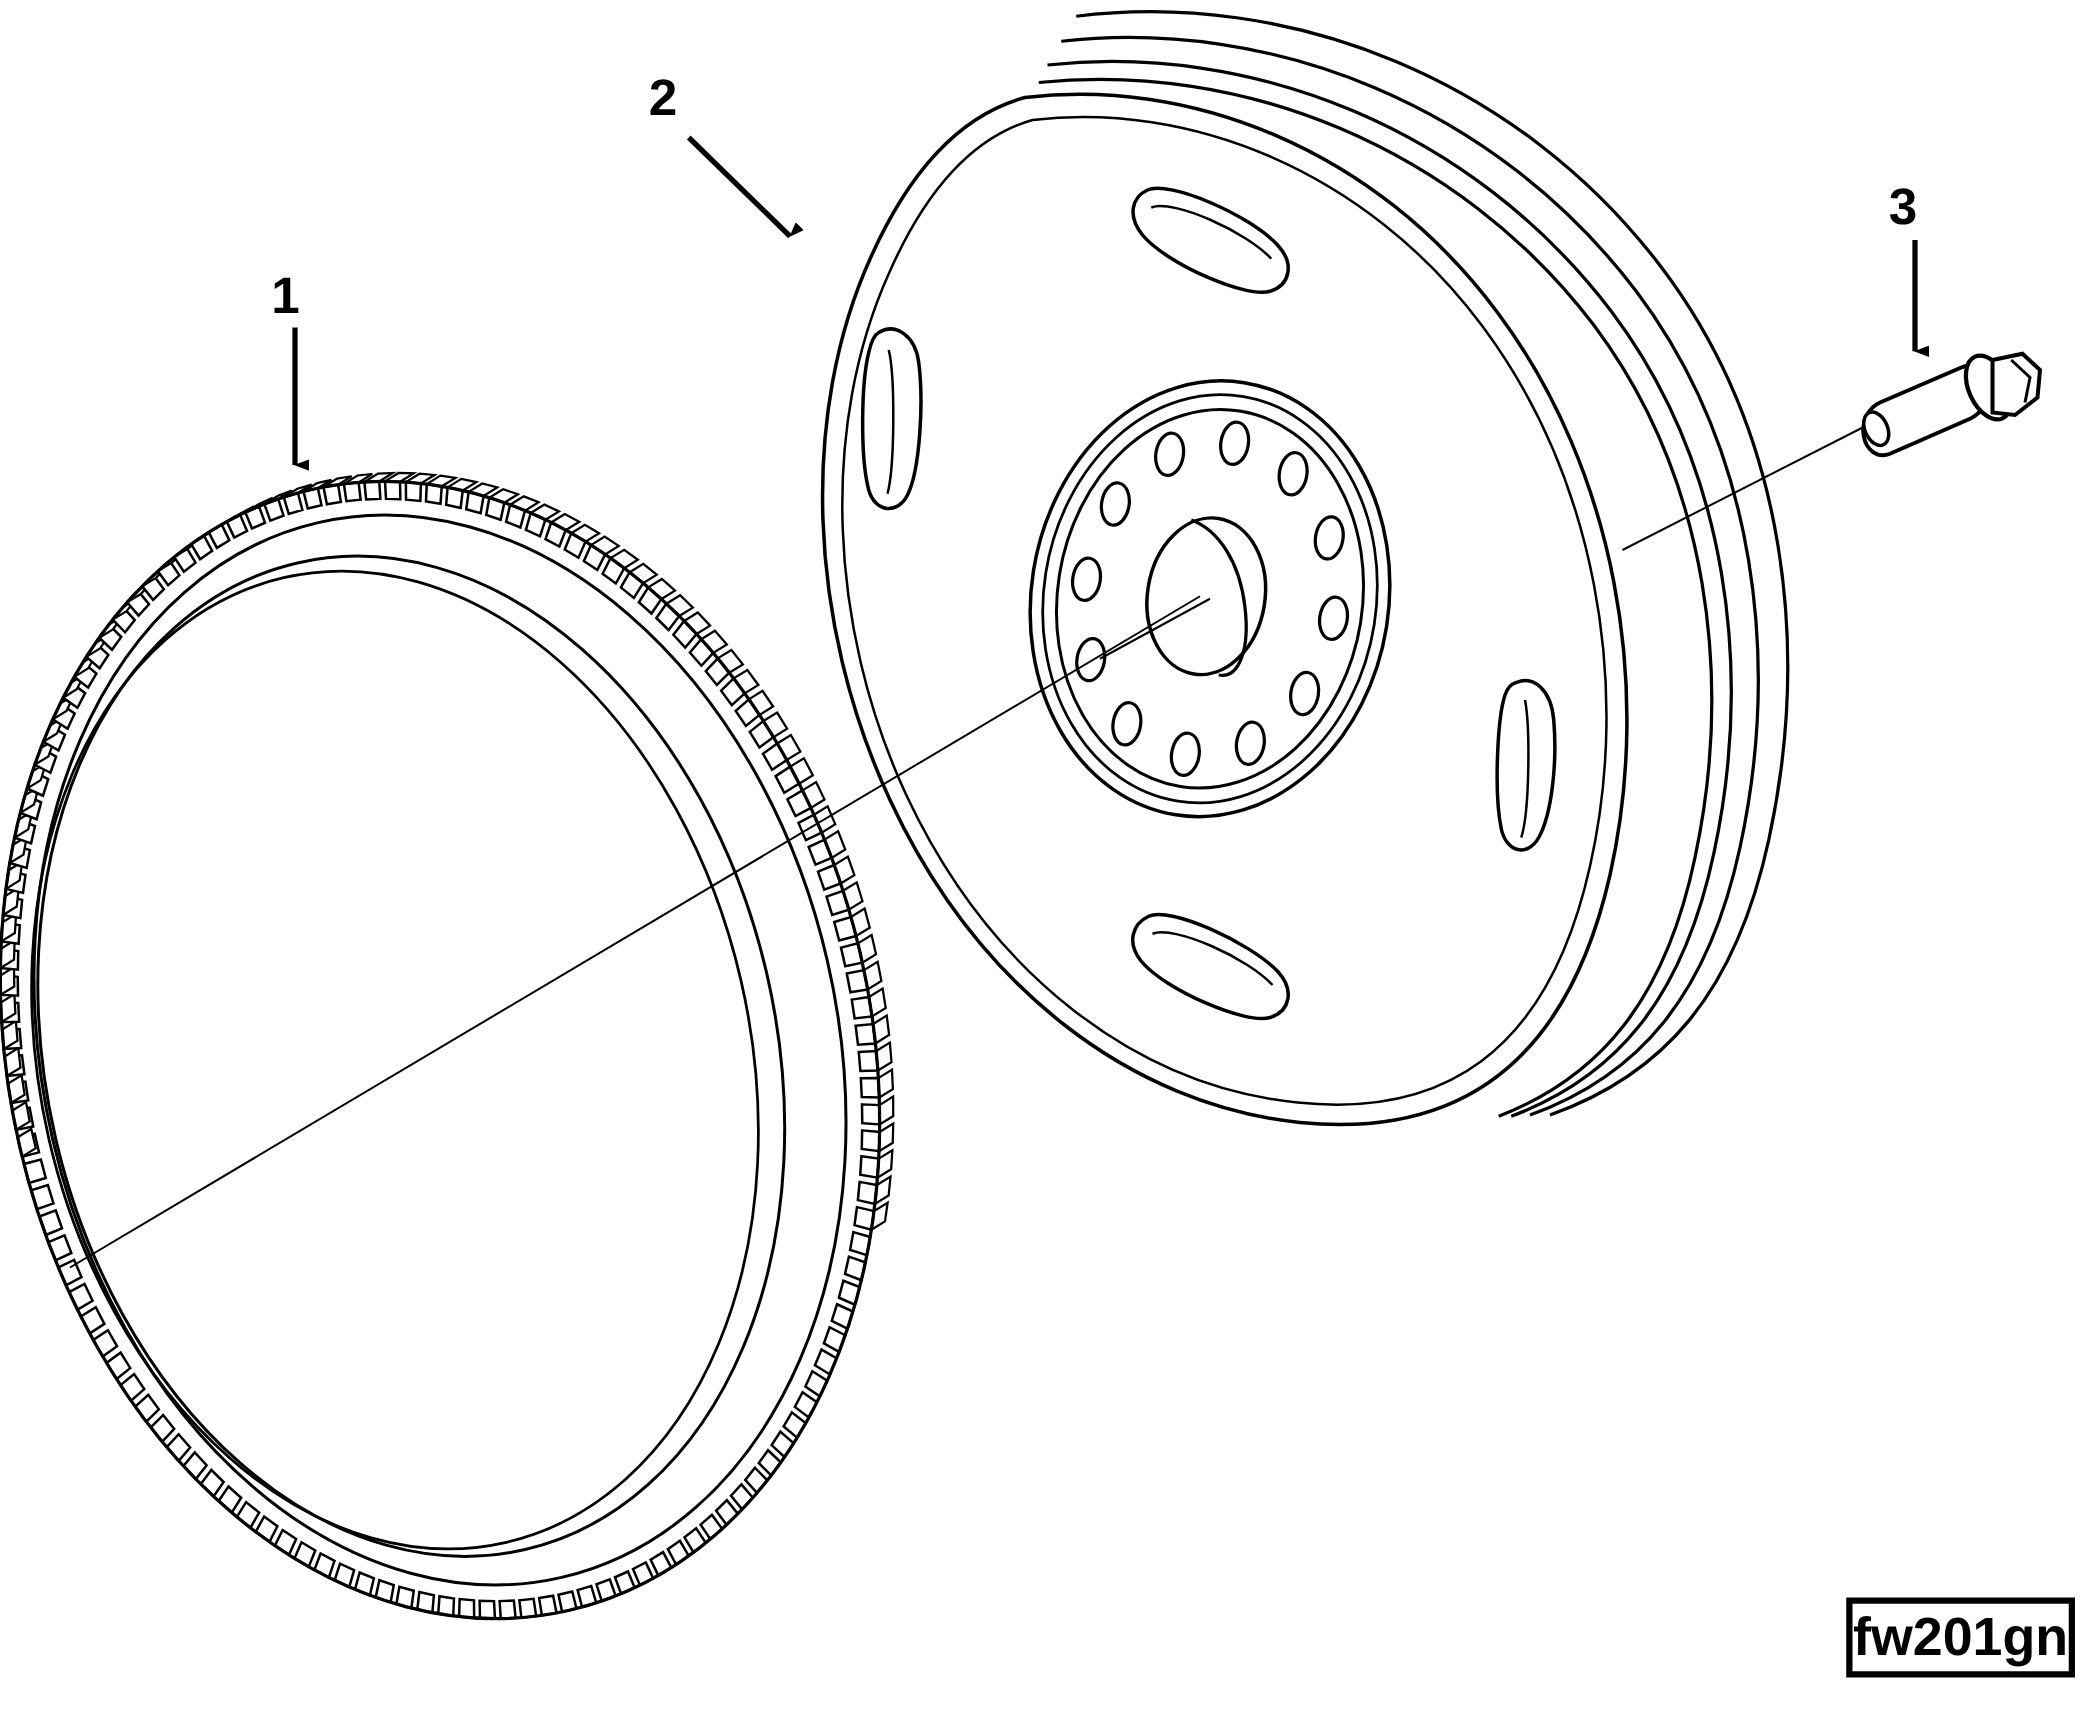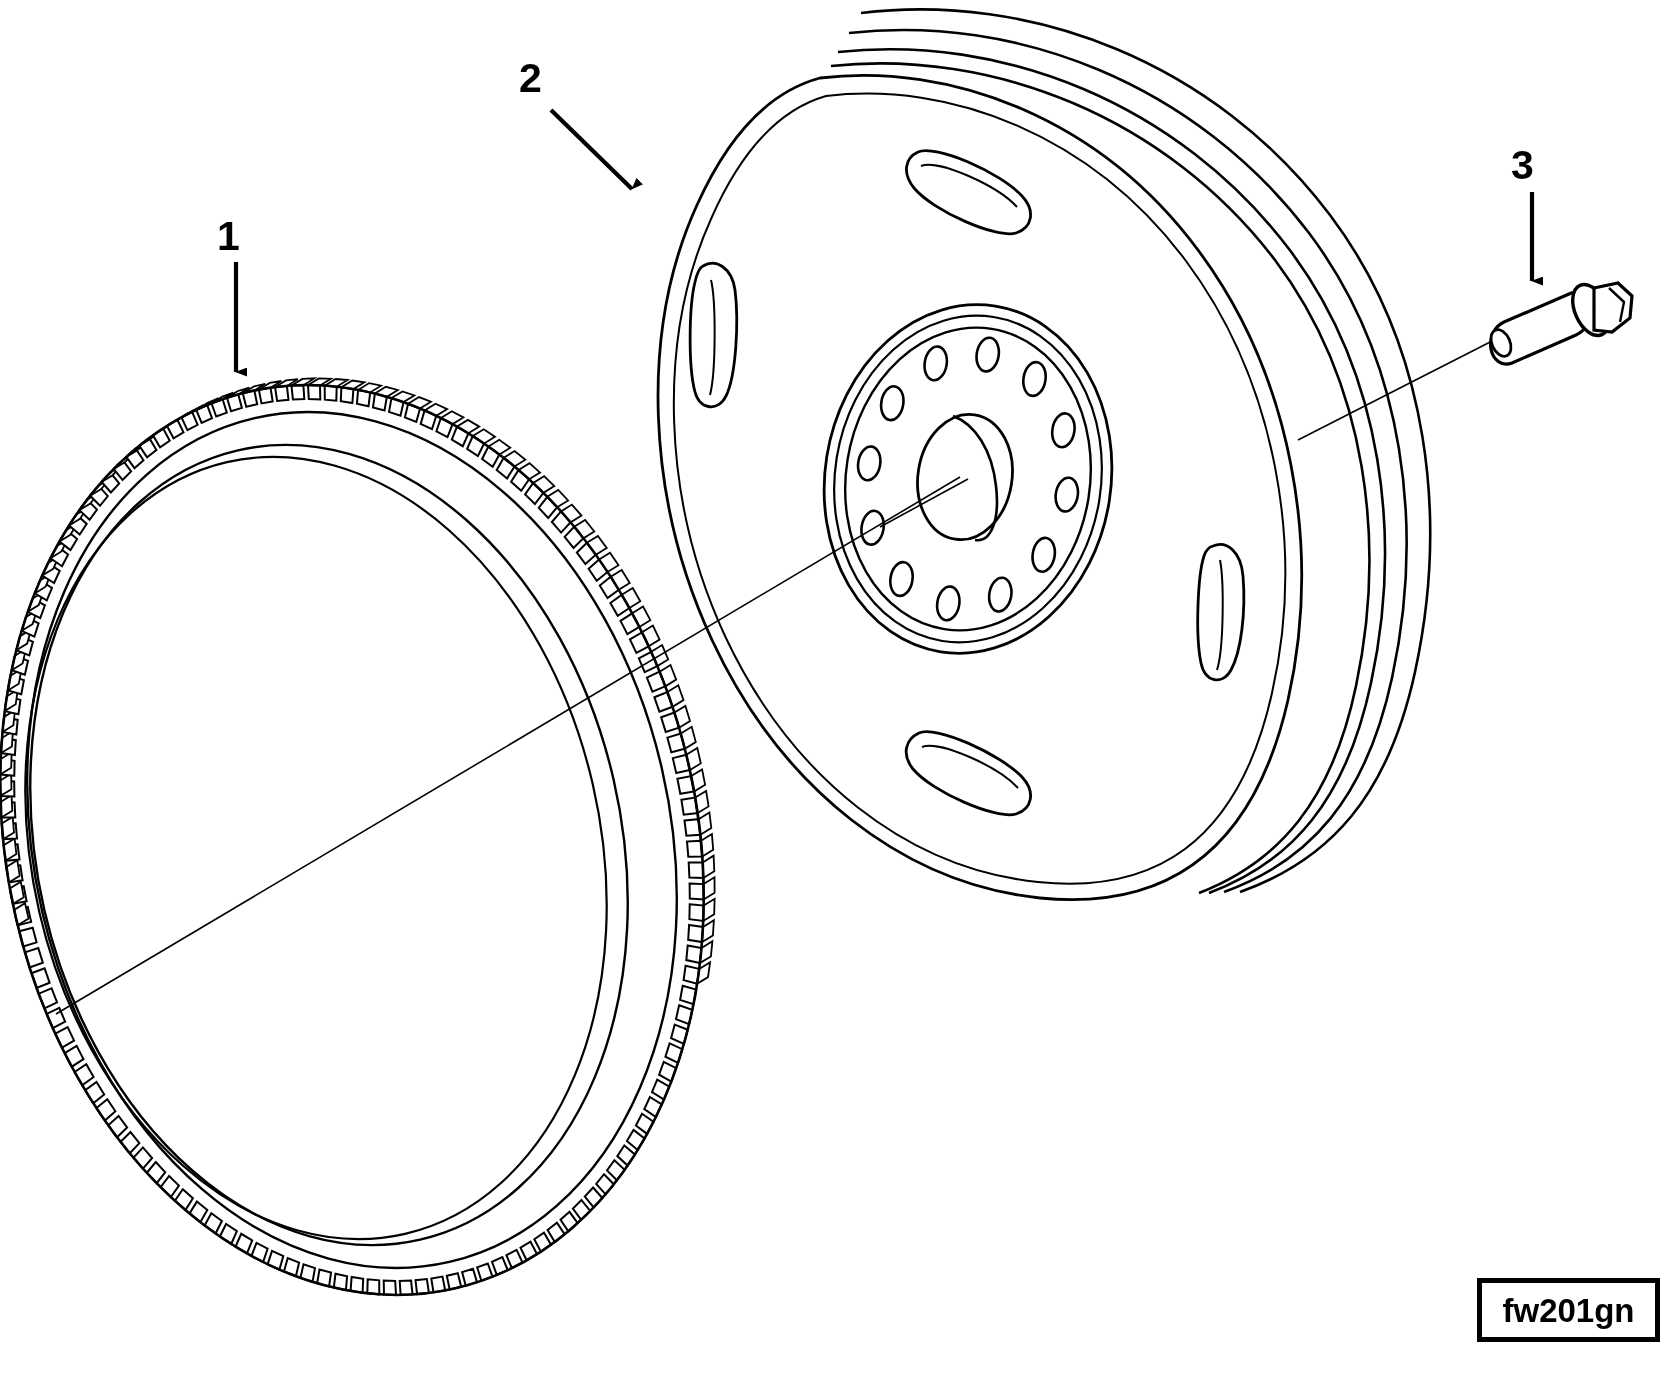--- a/index.html
+++ b/index.html
@@ -45,21 +45,21 @@
     border: 5px solid #000000;
     background: #ffffff;
     box-sizing: border-box;
     display: flex;
     align-items: center;
     justify-content: center;
   }
   #ref-box-text {
     font-family: "Liberation Sans", sans-serif;
     font-weight: bold;
-    font-size: 33px;
+    font-size: 43px;
     line-height: 1;
     color: #000000;
     letter-spacing: 0px;
     white-space: nowrap;
   }
 </style>
 </head>
 <body>
 
 <div id="page">

